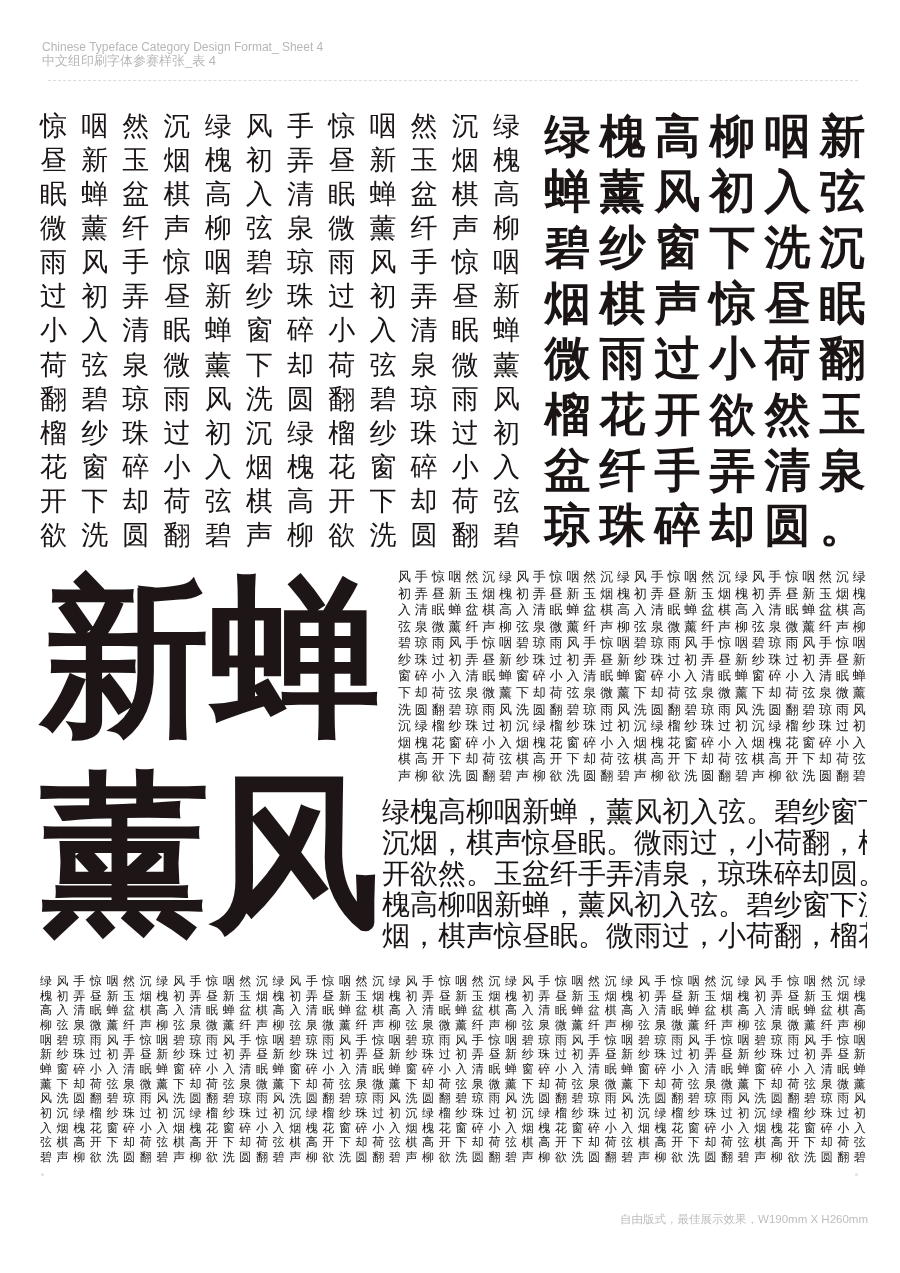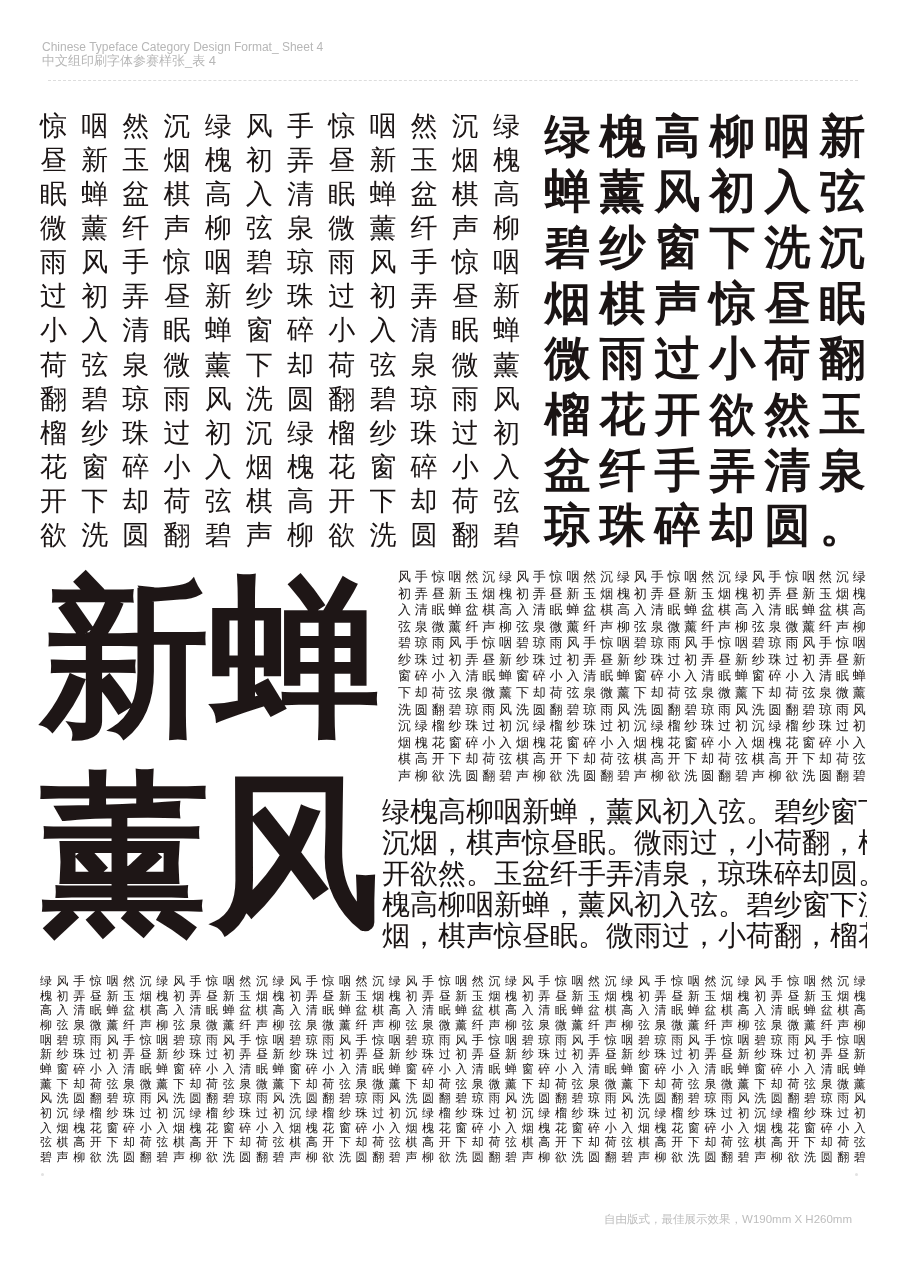--- a/index.html
+++ b/index.html
@@ -16,21 +16,21 @@
                 display: grid; grid-template-columns: repeat(6, 1fr); grid-template-rows: repeat(8, 1fr);
                 font-size: 46px; line-height: 1; font-weight: bold; }
     .big-grid span { display: flex; align-items: center; justify-content: center; }
     .huge { position: absolute; left: 40px; top: 560px; width: 340px; height: 390px;
             display: grid; grid-template-columns: 1fr 1fr; grid-template-rows: 1fr 1fr;
             font-size: 170px; line-height: 1; font-weight: bold; color: #1e1616; }
     .huge span { display: flex; align-items: center; justify-content: center; }
     .para { position: absolute; left: 382px; top: 796px; width: 485px; font-size: 28px;
             line-height: 31px; letter-spacing: 0px; word-break: break-all; color: #1a1414; }
     .para div { white-space: nowrap; overflow: hidden; height: 31px; }
-    .footer { position: absolute; right: 48px; top: 1212px; text-align: right; color: #bdbdbd;
+    .footer { position: absolute; right: 32px; top: 1212px; text-align: right; color: #bdbdbd;
               font-family: "Liberation Sans", sans-serif; font-size: 11.5px; line-height: 15px; }
     .corner { position: absolute; width: 3px; height: 3px; background: #e2e2e2; border-radius: 50%; }
   </style>
 </head>
 <body>
 
 <div class="header">
   <div class="en">Chinese Typeface Category Design Format_ Sheet 4</div>
   <div class="zh">中文组印刷字体参赛样张_表 4</div>
 </div>

